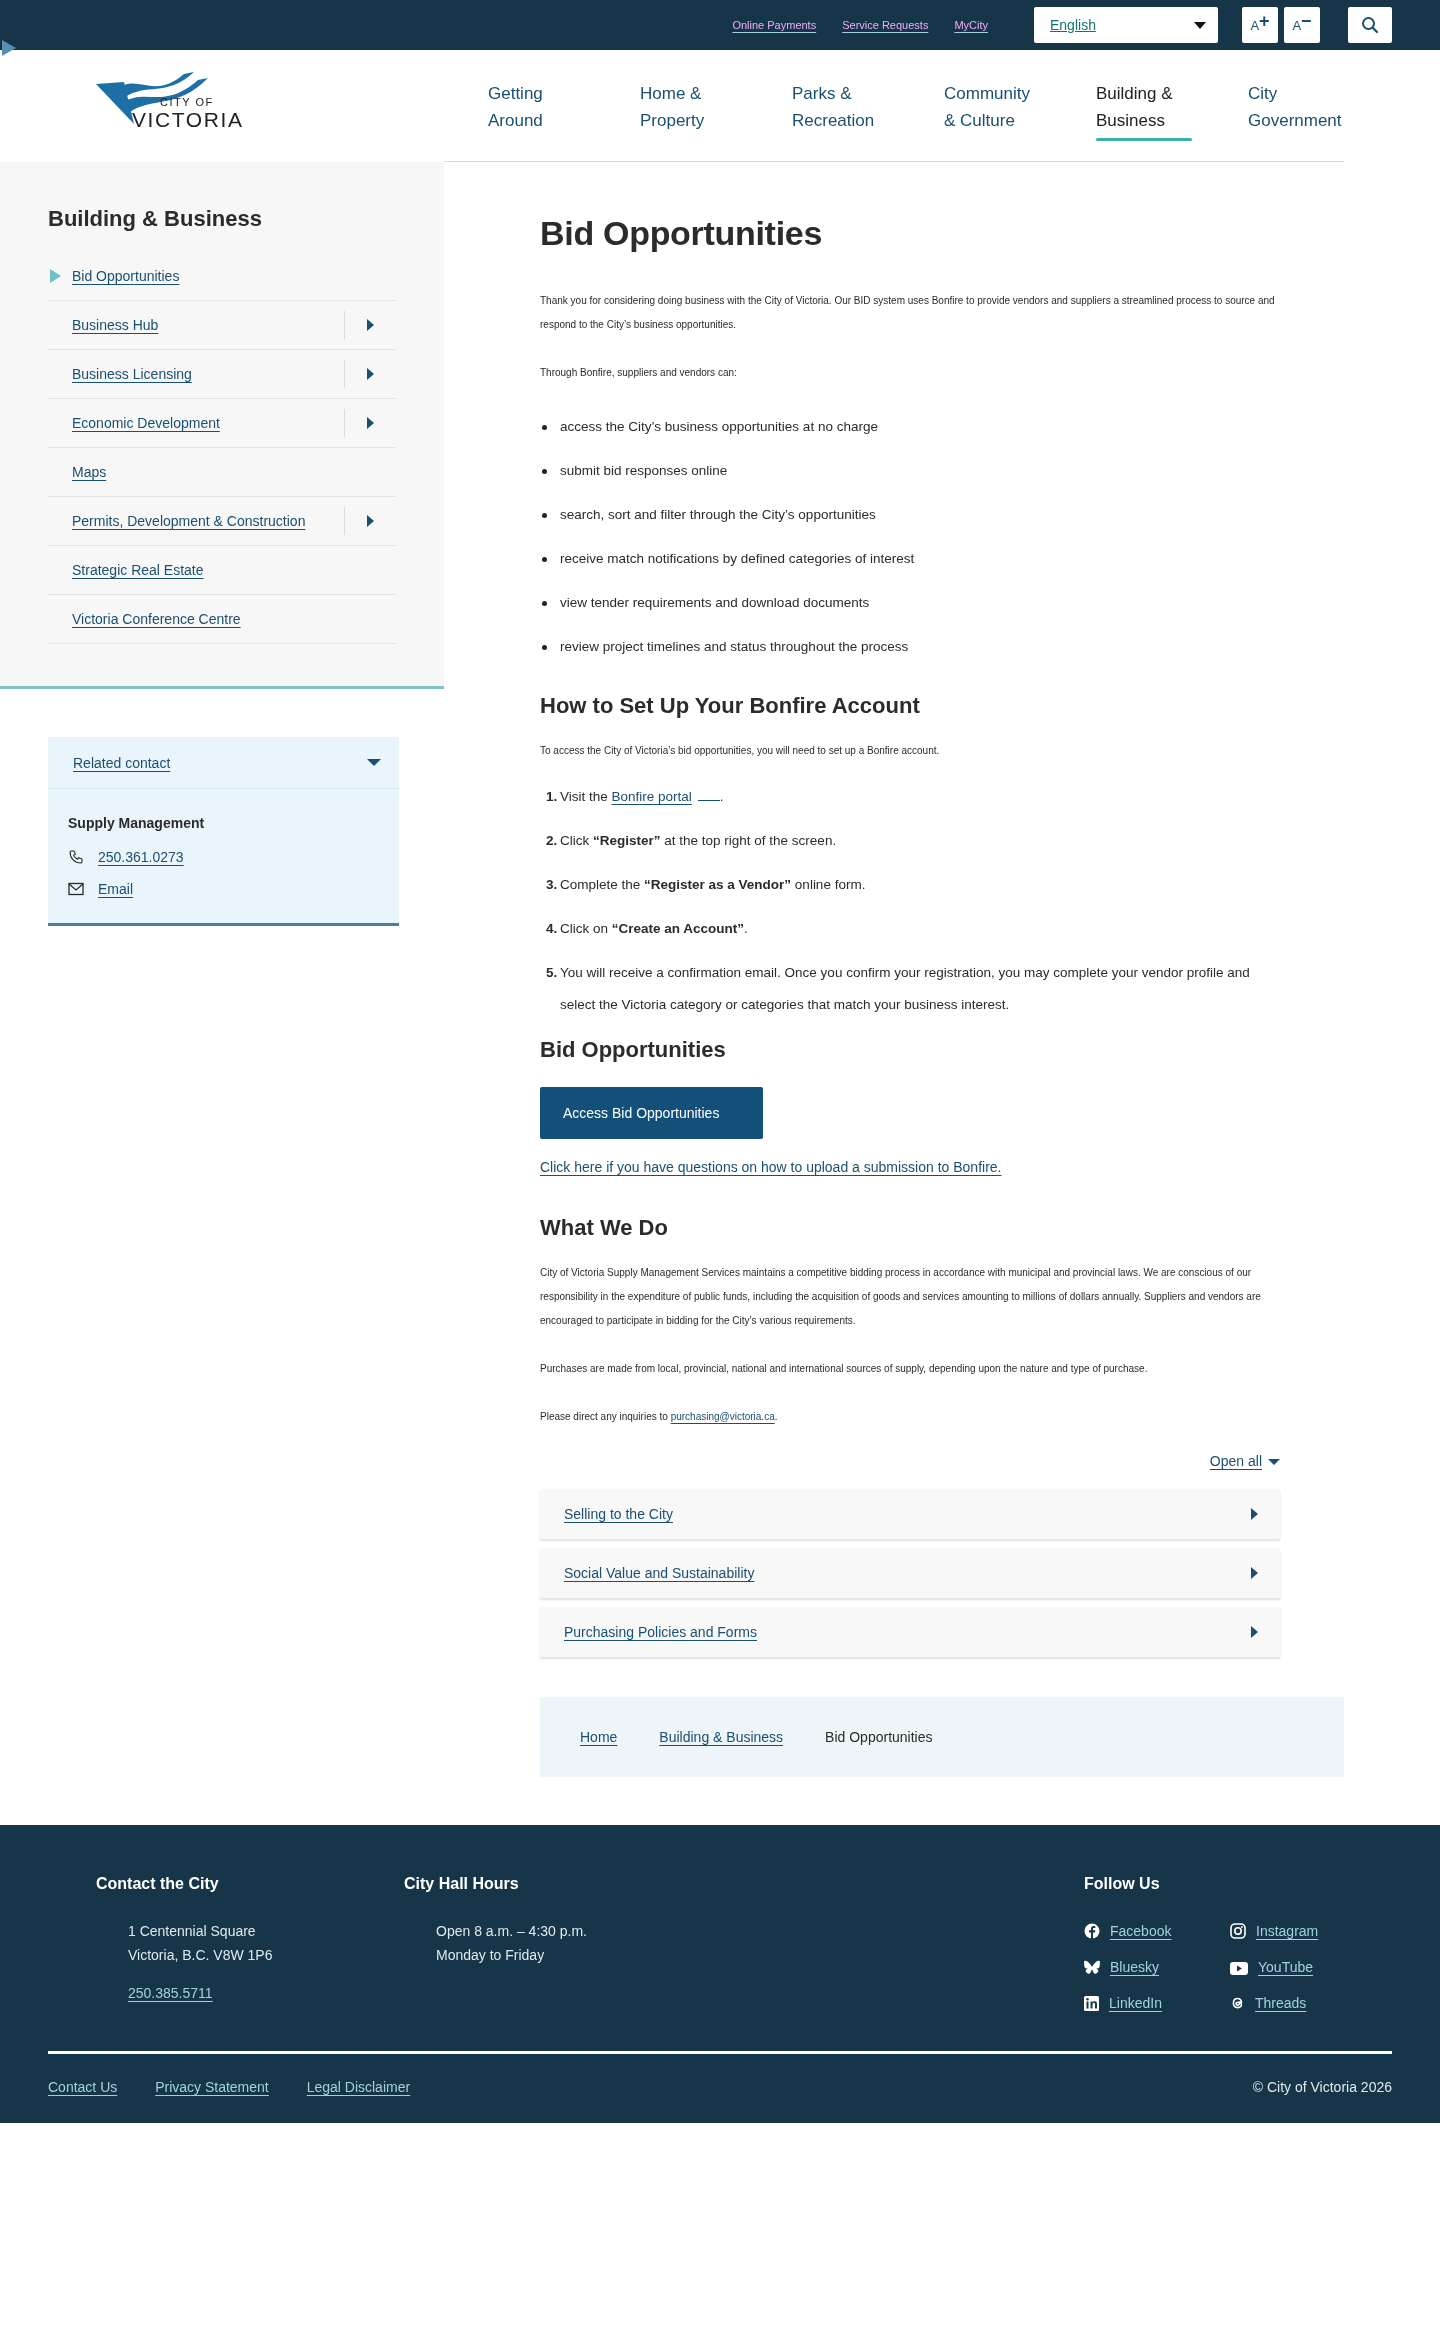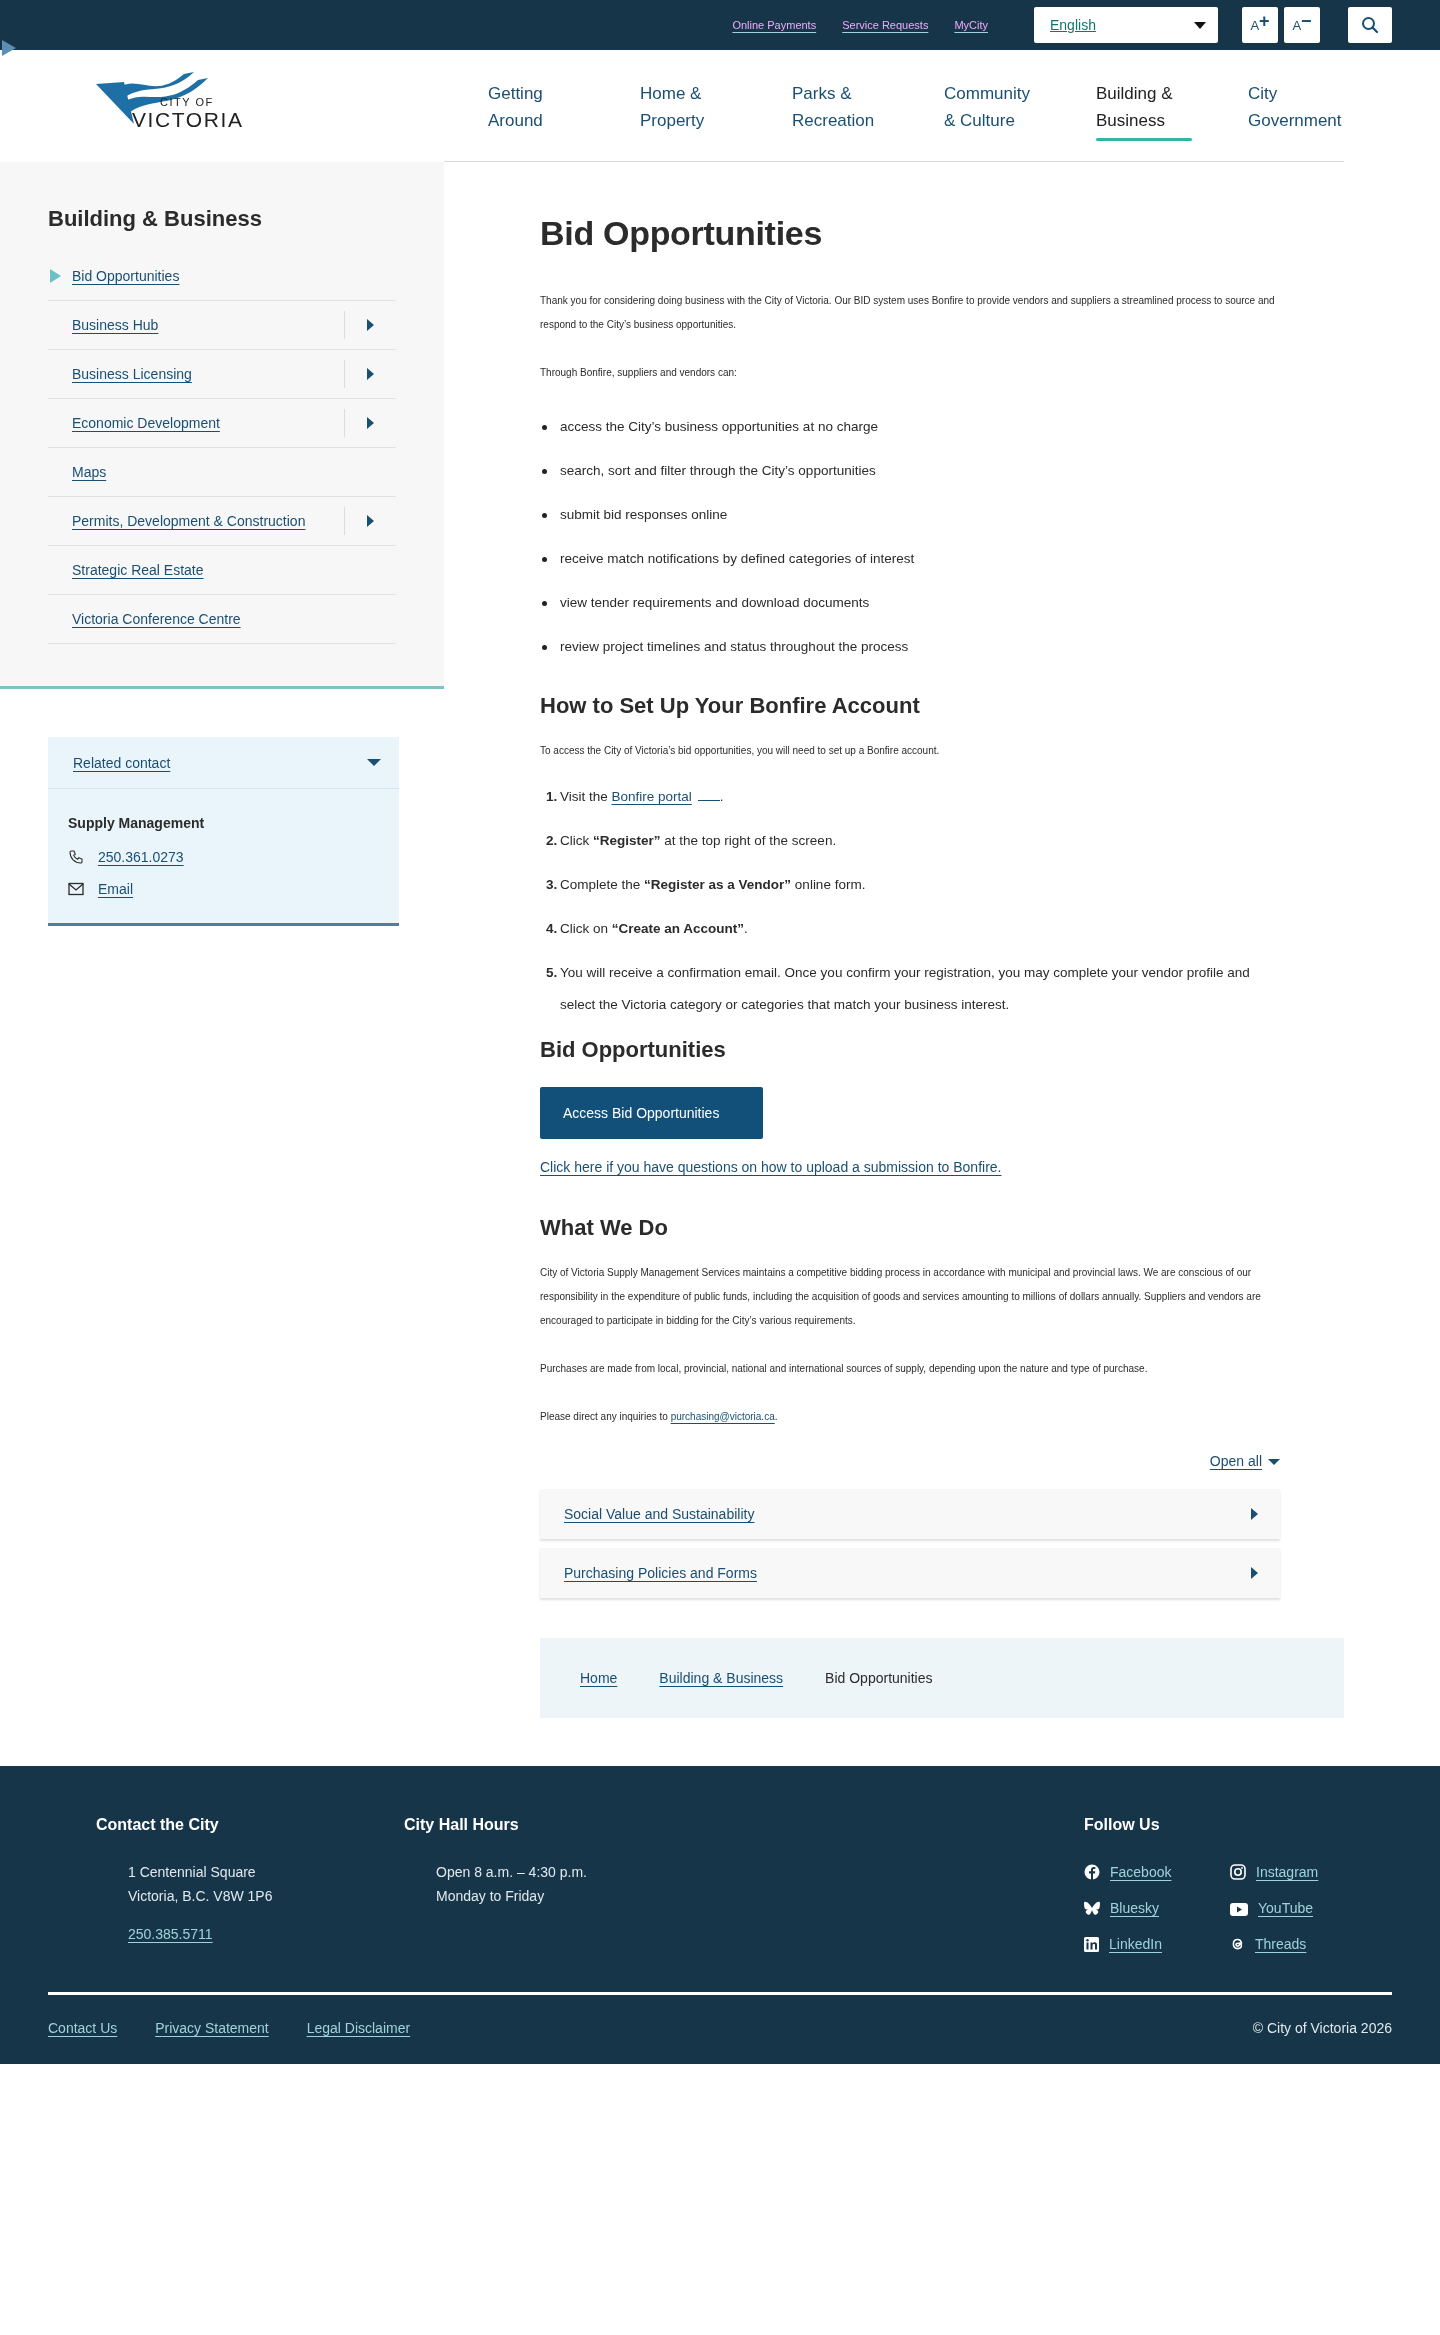--- a/index.html
+++ b/index.html
@@ -232,22 +232,22 @@
       </div>
     </div>
   </aside>
 
   <main class="content">
     <h1 class="page-title">Bid Opportunities</h1>
     <p class="para">Thank you for considering doing business with the City of Victoria. Our BID system uses Bonfire to provide vendors and suppliers a streamlined process to source and respond to the City’s business opportunities.</p>
     <p class="para">Through Bonfire, suppliers and vendors can:</p>
     <ul class="bullets">
       <li>access the City’s business opportunities at no charge</li>
+      <li>submit bid responses online</li>
       <li>search, sort and filter through the City’s opportunities</li>
-      <li>submit bid responses online</li>
       <li>receive match notifications by defined categories of interest</li>
       <li>view tender requirements and download documents</li>
       <li>review project timelines and status throughout the process</li>
     </ul>
 
     <h2 class="h2">How to Set Up Your Bonfire Account</h2>
     <p class="para" style="margin-bottom:10px">To access the City of Victoria’s bid opportunities, you will need to set up a Bonfire account.</p>
     <ol class="steps">
       <li>
         <span class="num">1.</span>
@@ -277,20 +277,24 @@
 
     <h2 class="h2">What We Do</h2>
     <p class="para">City of Victoria Supply Management Services maintains a competitive bidding process in accordance with municipal and provincial laws. We are conscious of our responsibility in the expenditure of public funds, including the acquisition of goods and services amounting to millions of dollars annually. Suppliers and vendors are encouraged to participate in bidding for the City’s various requirements.</p>
     <p class="para">Purchases are made from local, provincial, national and international sources of supply, depending upon the nature and type of purchase.</p>
     <p class="para">
       <span>Please direct any inquiries to </span><a>purchasing@victoria.ca</a><span>.</span>
     </p>
 
     <div class="open-all">
       <a>Open all</a><span class="tri-down"></span>
+    </div>
+    <div class="accordion-item">
+      <a>Selling to the City</a>
+      <span class="tri-right"></span>
     </div>
     <div class="accordion-item">
       <a>Social Value and Sustainability</a>
       <span class="tri-right"></span>
     </div>
     <div class="accordion-item">
       <a>Purchasing Policies and Forms</a>
       <span class="tri-right"></span>
     </div>
 

